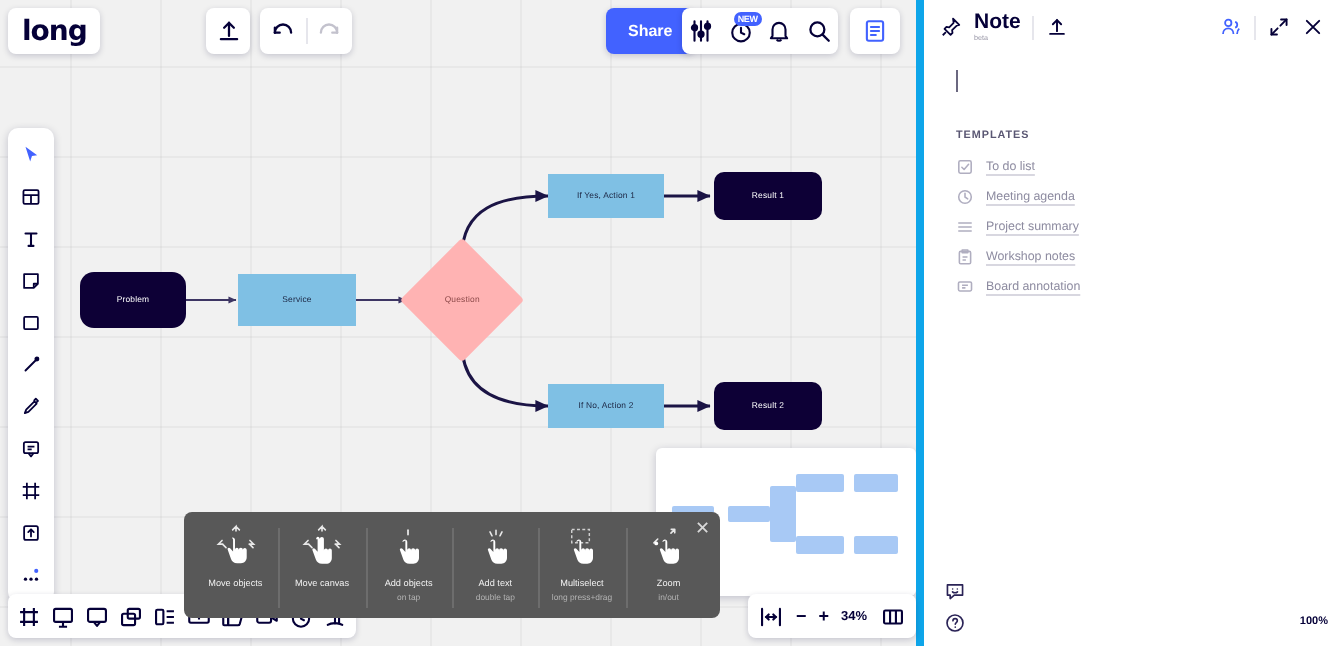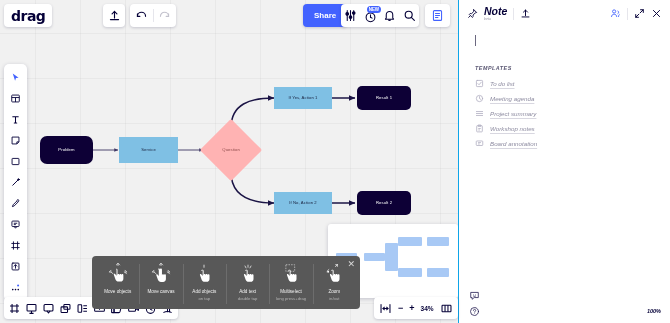--- a/index.html
+++ b/index.html
@@ -123,21 +123,21 @@
     position: absolute; left: 374px; bottom: 4px; height: 22px;
     background: #fff; border-radius: 4px; box-shadow: 0 1px 3px rgba(5,0,56,0.18);
     display: flex; align-items: center; padding: 0 5px; gap: 6px; z-index: 35;
   }
   .bi { width: 13px; height: 13px; display: block; cursor: pointer; }
   .zoom-val { font-size: 6.5px; font-weight: 700; color: #050038; }
 
   
   .panel {
     position: absolute; right: 0; top: 0; width: 212px; height: 323px;
-    background: #fff; border-left: 1px solid #0ea5e9; z-index: 20; font-style: italic;
+    background: #fff; border-left: 4px solid #0ea5e9; z-index: 20;
   }
   .p-head { display: flex; align-items: center; height: 27px; padding: 0 8px; gap: 6px; }
   .p-title { font-size: 10.5px; font-weight: 700; color: #050038; line-height: 1; }
   .p-sub { font-size: 3.6px; color: #9a98a8; margin-top: 1px; }
   .p-div { width: 1px; height: 12px; background: #e6e6ec; }
   .p-spacer { flex: 1; }
   .pi { width: 11px; height: 11px; display: block; cursor: pointer; }
   .p-note-area { padding: 8px 16px 0 16px; height: 38px; }
   .caret { width: 1px; height: 11px; background: #6b6880; animation: none; }
   .p-tpl-head {
@@ -210,21 +210,21 @@
       <div class="mm-blk" style="left:57px;top:19px;width:13px;height:28px"></div>
       <div class="mm-blk" style="left:70px;top:13px;width:24px;height:9px"></div>
       <div class="mm-blk" style="left:70px;top:44px;width:24px;height:9px"></div>
       <div class="mm-blk" style="left:99px;top:13px;width:22px;height:9px"></div>
       <div class="mm-blk" style="left:99px;top:44px;width:22px;height:9px"></div>
     </div>
   </div>
 
   <div class="topbar">
     <div class="tb-group logo-g">
-      <span class="logo">drag</span>
+      <span class="logo">long</span>
     </div>
 
 
     <div class="tb-group upl-g">
       <svg class="ti" viewBox="0 0 16 16" fill="none" stroke="#050038" stroke-width="1.4" stroke-linecap="round">
         <path d="M8 11V3"></path>
           <path d="M5 6l3-3 3 3"></path>
           <path d="M3 13h10"></path>
       </svg>
     </div>

